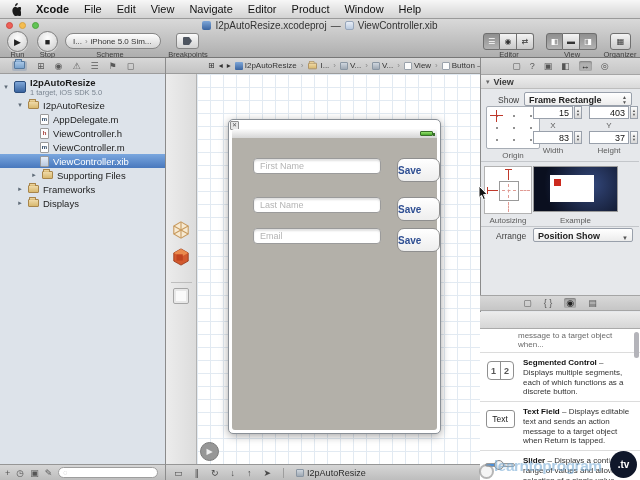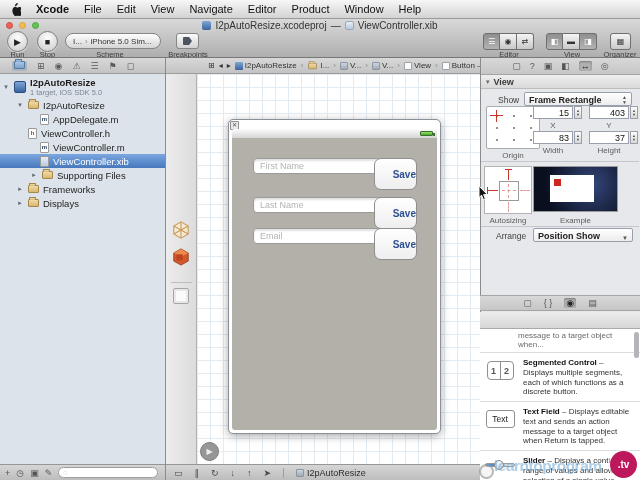--- a/index.html
+++ b/index.html
@@ -100,23 +100,23 @@
   .ios-status { position:absolute; left:3px; right:3px; top:9px; height:9px;
     background:linear-gradient(#fcfcfc,#d6d6d6); border-radius:2px 2px 0 0; }
   .battery { position:absolute; right:4px; top:2px; width:13px; height:5px;
     background:linear-gradient(#96e36e,#4aa82c); border:1px solid #39702a; border-radius:1px; }
   .battery::after { content:""; position:absolute; right:-3px; top:1px; width:2px; height:3px; background:#39702a; }
   .ios-view { position:absolute; left:3px; right:3px; top:18px; bottom:3px; background:#b3b0a9;
     border-radius:0 0 3px 3px; }
   .ios-field { position:absolute; left:21px; width:128px; height:16px; background:#fff;
     border:1px solid #9b9b9b; border-radius:4px; font-size:9px; color:#b4b4b4;
     display:flex; align-items:center; padding-left:6px; box-shadow:inset 0 2px 2px rgba(0,0,0,.12); }
-  .ios-save { position:absolute; left:142px; width:43px; height:32px;
+  .ios-save { position:absolute; left:165px; width:43px; height:24px;
     background:linear-gradient(#ffffff,#eeeeee); border:1px solid #8f8f8f; border-radius:7px;
-    font-size:10px; font-weight:bold; color:#2f4f93; display:flex; align-items:center; justify-content:flex-end; }
+    font-size:10px; font-weight:bold; color:#2f4f93; display:flex; align-items:center; justify-content:flex-start; }
   .save-all { position:absolute; left:17px; top:254px; width:55px; height:24px;
     background:linear-gradient(#c6d2ee,#aebfe6); border:1px solid #7e93c2; border-radius:8px;
     font-size:10.5px; font-weight:bold; color:#2f4f93; display:flex; align-items:center; justify-content:center; }
   .hndl { position:absolute; width:5px; height:5px; background:#fff; border:1px solid #7a7a7a; border-radius:50%; }
   .play-overlay { position:absolute; left:3px; top:368px; width:19px; height:19px; border-radius:50%;
     background:#8f8f8f; border:1px solid #6f6f6f; color:#eee; font-size:8px;
     display:flex; align-items:center; justify-content:center; opacity:.92; }
 
   
   .debugbar { position:absolute; left:166px; top:464px; width:314px; height:16px;
@@ -188,21 +188,21 @@
   .ic-slider .track { position:absolute; top:4px; left:0; width:30px; height:4px; border-radius:2px;
     background:linear-gradient(90deg,#4a90d9 0 45%,#dcdcdc 45%); border:1px solid #9a9a9a; }
   .ic-slider .knob { position:absolute; top:1px; left:9px; width:10px; height:10px; border-radius:50%;
     background:radial-gradient(circle at 40% 30%,#fff,#cfcfcf); border:1px solid #8a8a8a; }
   .lib-scroll { position:absolute; right:1px; top:3px; width:5px; height:26px; border-radius:3px; background:#b4b4ba; }
 
   .watermark { position:absolute; left:494px; top:451px; width:146px; height:29px; pointer-events:none; }
   .wm-text { position:absolute; left:0; top:6px; font-size:15.5px; font-weight:bold;
     color:rgba(125,175,215,.62); letter-spacing:-.5px; }
   .wm-tv { position:absolute; right:3px; top:0; width:27px; height:27px; border-radius:50%;
-    background:#be185d; color:#fff; font-size:10px; font-weight:bold; display:flex; align-items:center;
+    background:#0f172a; color:#fff; font-size:10px; font-weight:bold; display:flex; align-items:center;
     justify-content:center; box-shadow:0 0 0 2px rgba(255,255,255,.45); }
   .ghost-circle { position:absolute; left:479px; top:464px; width:15px; height:15px; border-radius:50%;
     border:2px solid rgba(120,120,120,.5); background:rgba(230,230,230,.4); }
 </style>
 </head>
 <body>
 
 <div id="app">
 
   <div class="menubar">
@@ -304,21 +304,21 @@
         <span class="tri">▾</span>
         <span class="folder-ic tan"></span>
         <span>I2pAutoResize</span>
       </div>
       <div class="trow" style="padding-left:40px;">
         <span class="fico m">
             <span>m</span>
           </span>
         <span>AppDelegate.m</span>
       </div>
-      <div class="trow" style="padding-left:28px;">
+      <div class="trow" style="padding-left:40px;">
         <span class="fico h">
             <span>h</span>
           </span>
         <span>ViewController.h</span>
       </div>
       <div class="trow" style="padding-left:40px;">
         <span class="fico m">
             <span>m</span>
           </span>
         <span>ViewController.m</span>

